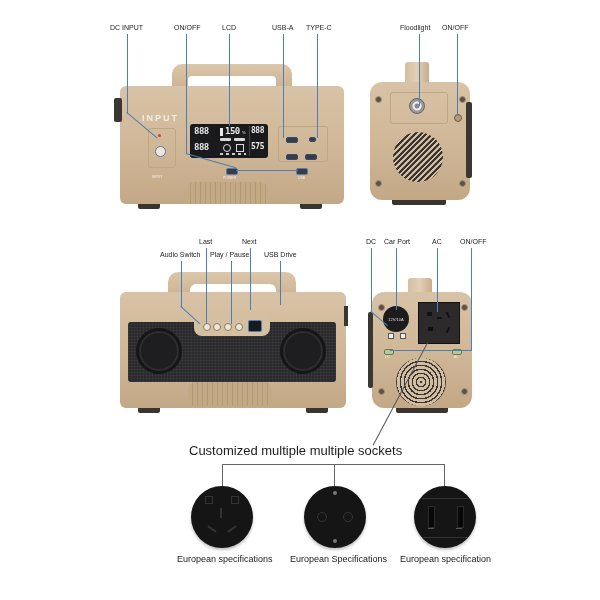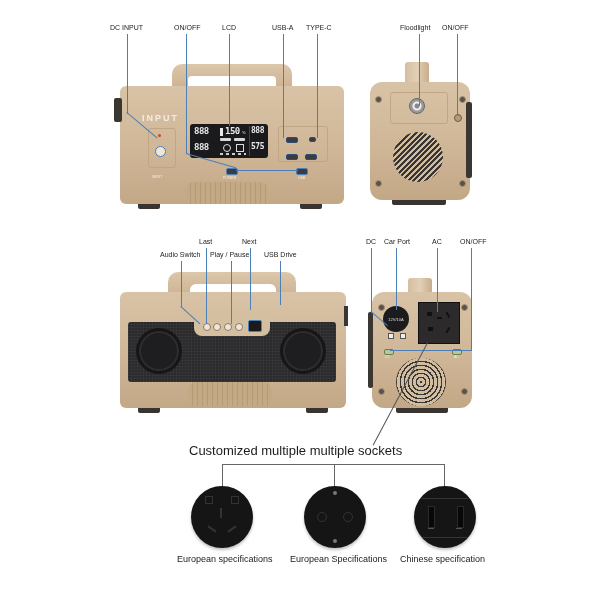--- a/index.html
+++ b/index.html
@@ -220,14 +220,14 @@
   </div>
   <span class="caption" style="left:290px;top:554px;">European Specifications</span>
 
   <div class="socket" style="left:414px;top:486px;">
     <div class="abs" style="left:8px;top:12px;width:46px;height:38px;border-top:1px solid #333;border-bottom:1px solid #333;"></div>
     <div class="abs" style="left:14px;top:20px;width:5px;height:20px;background:#080808;border:1px solid #2a2a2a;"></div>
     <div class="abs" style="left:43px;top:20px;width:5px;height:20px;background:#080808;border:1px solid #2a2a2a;"></div>
     <div class="abs" style="left:14px;top:42px;width:6px;height:1px;background:#555;"></div>
     <div class="abs" style="left:42px;top:42px;width:6px;height:1px;background:#555;"></div>
   </div>
-  <span class="caption" style="left:400px;top:554px;">Chinese specification</span>
+  <span class="caption" style="left:400px;top:554px;">European specification</span>
 </div>
 
 </body></html>

